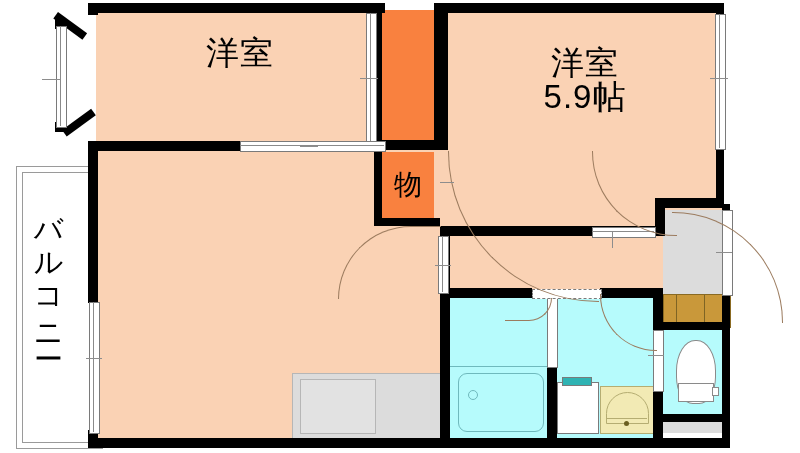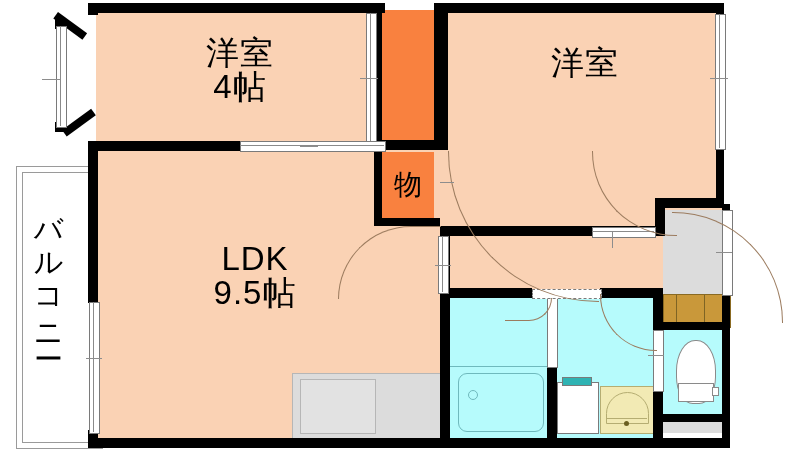--- a/index.html
+++ b/index.html
@@ -198,25 +198,21 @@
   <div class="dimtick" style="left:710px;top:78px;width:18px;height:1px;"></div>
   <div class="dimtick" style="left:440px;top:182px;width:14px;height:1px;"></div>
   <div class="dimtick" style="left:86px;top:358px;width:16px;height:1px;"></div>
   <div class="dimtick" style="left:435px;top:265px;width:16px;height:1px;"></div>
   <div class="dimtick" style="left:612px;top:232px;width:1px;height:16px;"></div>
   <div class="dimtick" style="left:716px;top:252px;width:16px;height:1px;"></div>
   <div class="dimtick" style="left:648px;top:355px;width:16px;height:1px;"></div>
 
   <div class="lbl rm-big" style="left:150px;top:36px;width:180px;">
     <span class="l1">洋室</span>
-    <span class="l2">4帖</span>
   </div>
 
   <div class="lbl rm-big" style="left:490px;top:46px;width:190px;">
     <span class="l1">洋室</span>
+    <span class="l2">5.9帖</span>
   </div>
 
-  <div class="lbl rm-big" style="left:160px;top:242px;width:190px;">
-    <span class="l1">LDK</span>
-    <span class="l2">9.5帖</span>
-  </div>
 
 </div>
 
 </body></html>

